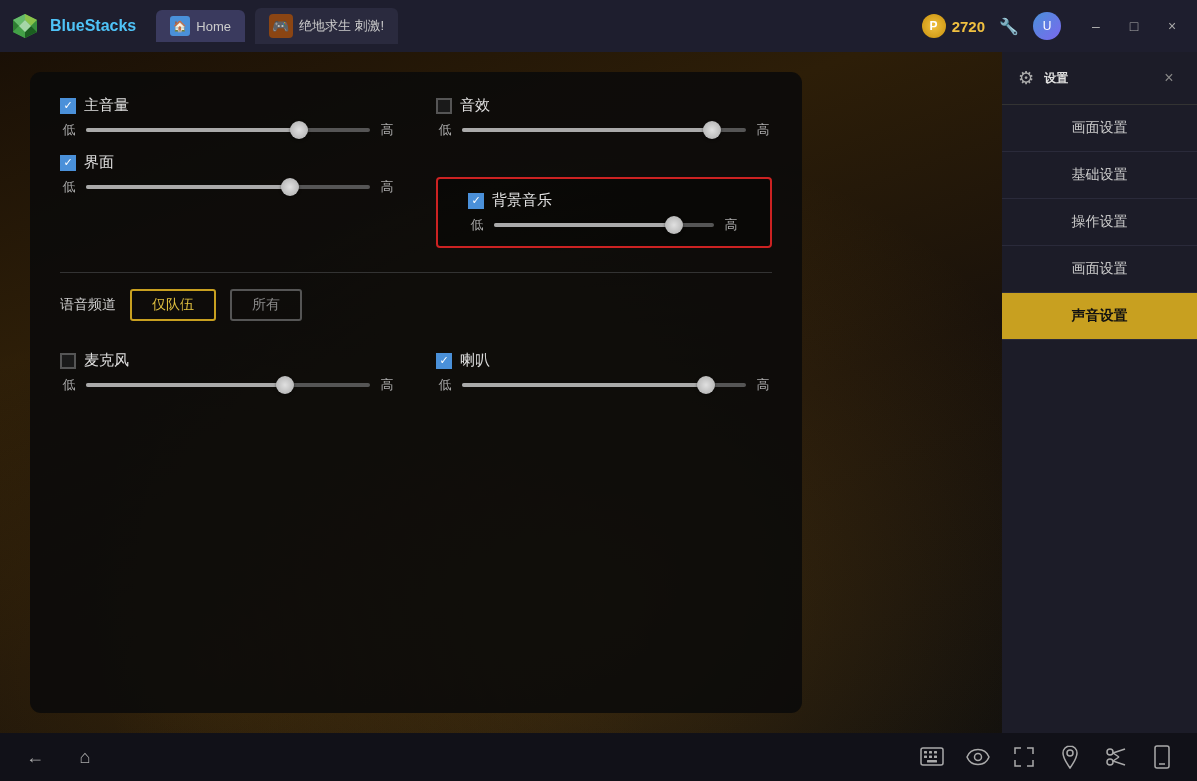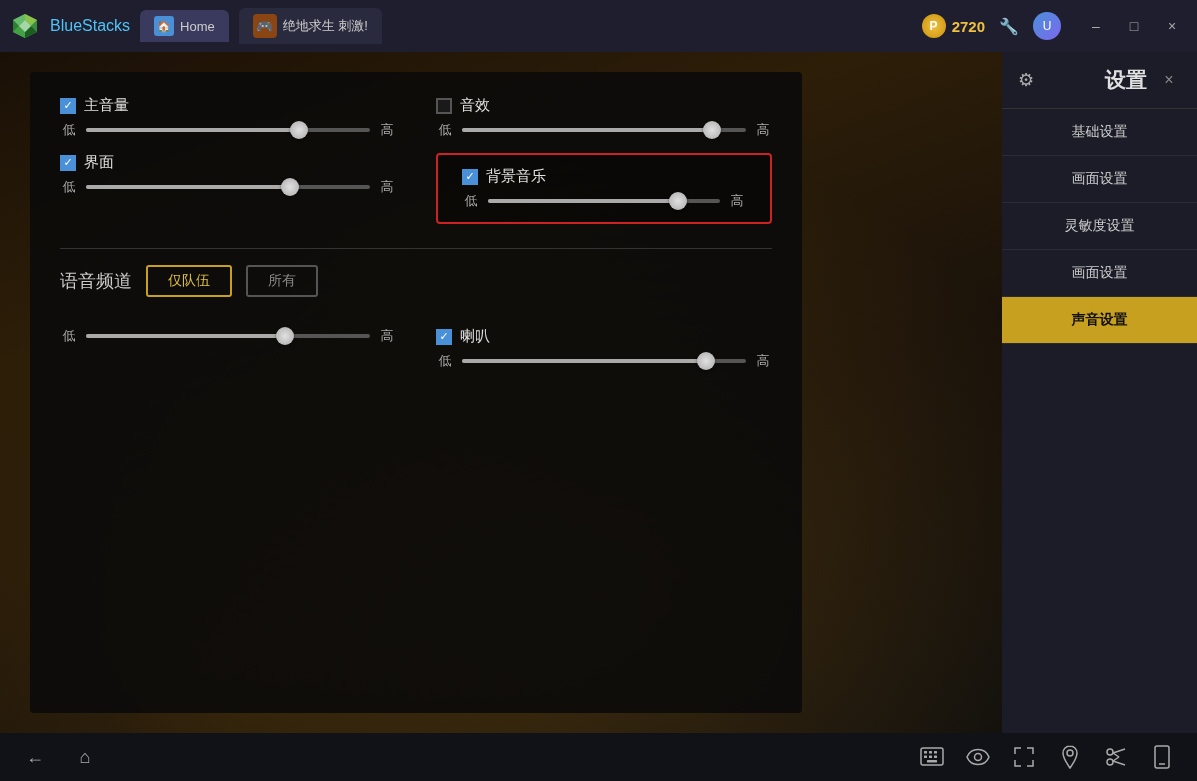--- a/index.html
+++ b/index.html
@@ -18,21 +18,22 @@
       background: #1e1e2e;
       display: flex;
       align-items: center;
       padding: 0 10px;
       gap: 10px;
       position: relative;
     }
     .title-bar-brand {
       color: #4fc3f7;
       font-size: 16px;
-      font-weight: normal;
+      font-weight: bold;
+      margin-right: 10px;
     }
     .title-bar-tab {
       background: #2a2a3e;
       border-radius: 6px 6px 0 0;
       padding: 6px 14px;
       display: flex;
       align-items: center;
       gap: 6px;
       color: #ccc;
       font-size: 13px;
@@ -149,21 +150,21 @@
     }
 
     
     .settings-overlay {
       position: absolute;
       top: 20px;
       left: 30px;
       right: 200px;
       bottom: 20px;
       background: rgba(10,10,10,0.88);
-      border-radius: 4px;
+      border-radius: 11px;
       padding: 24px 30px;
       display: flex;
       flex-direction: column;
       gap: 0;
     }
 
     .settings-row {
       display: grid;
       grid-template-columns: 1fr 1fr;
       gap: 20px 40px;
@@ -261,21 +262,21 @@
       margin-bottom: 16px;
     }
     .voice-label-row {
       display: flex;
       align-items: center;
       gap: 14px;
       margin-bottom: 14px;
     }
     .voice-title {
       color: #ccc;
-      font-size: 18px;
+      font-size: 14px;
     }
     .voice-btn {
       padding: 5px 20px;
       border-radius: 3px;
       font-size: 14px;
       cursor: pointer;
     }
     .voice-btn.active {
       background: transparent;
       border: 2px solid #c8a020;
@@ -284,44 +285,44 @@
     .voice-btn.inactive {
       background: transparent;
       border: 2px solid #555;
       color: #888;
     }
 
     
     .highlight-box {
       border: 2px solid #cc2222;
       border-radius: 4px;
-      padding: 12px 24px;
+      padding: 12px 30px;
       background: rgba(0,0,0,0.3);
+      margin-top: 24px;
     }
 
     
     .right-sidebar {
       width: 195px;
       background: #1c1c28;
       display: flex;
       flex-direction: column;
     }
     .sidebar-header {
       display: flex;
       align-items: center;
       gap: 10px;
       padding: 14px 16px;
       border-bottom: 1px solid #333;
     }
     .sidebar-title {
       color: #e0e0e0;
-      font-size: 21px;
+      font-size: 12px;
       font-weight: bold;
       flex: 1;
-      text-align: right;
     }
     .sidebar-close-btn {
       width: 24px;
       height: 24px;
       display: flex;
       align-items: center;
       justify-content: center;
       color: #888;
       cursor: pointer;
       font-size: 16px;
@@ -509,20 +510,24 @@
         <div class="voice-label-row">
           <span class="voice-title">语音频道</span>
           <button class="voice-btn active">仅队伍</button>
           <button class="voice-btn inactive">所有</button>
         </div>
       </div>
 
       <div class="settings-row">
 
         <div class="setting-item">
+          <div class="setting-label-row">
+            <div class="checkbox-unchecked"></div>
+            <span class="setting-name">麦克风</span>
+          </div>
           <div class="slider-row">
             <span class="slider-label">低</span>
             <div class="slider-track">
               <div class="slider-fill" style="width:70%"></div>
               <div class="slider-thumb" style="left:70%"></div>
             </div>
             <span class="slider-label">高</span>
           </div>
         </div>
 
@@ -545,23 +550,23 @@
     </div>
   </div>
 
   <div class="right-sidebar">
     <div class="sidebar-header">
       <span class="gear-icon-svg">⚙</span>
       <span class="sidebar-title">设置</span>
       <div class="sidebar-close-btn">×</div>
     </div>
 
+    <div class="sidebar-menu-item">画面设置</div>
     <div class="sidebar-menu-item">基础设置</div>
-    <div class="sidebar-menu-item">画面设置</div>
-    <div class="sidebar-menu-item">灵敏度设置</div>
+    <div class="sidebar-menu-item">操作设置</div>
     <div class="sidebar-menu-item">画面设置</div>
     <div class="sidebar-menu-item active">声音设置</div>
   </div>
 
 </div>
 
 <div class="bottom-toolbar">
   <div class="bottom-left-tools">
     <div class="bottom-tool-icon">←</div>
     <div class="bottom-tool-icon">⌂</div>

